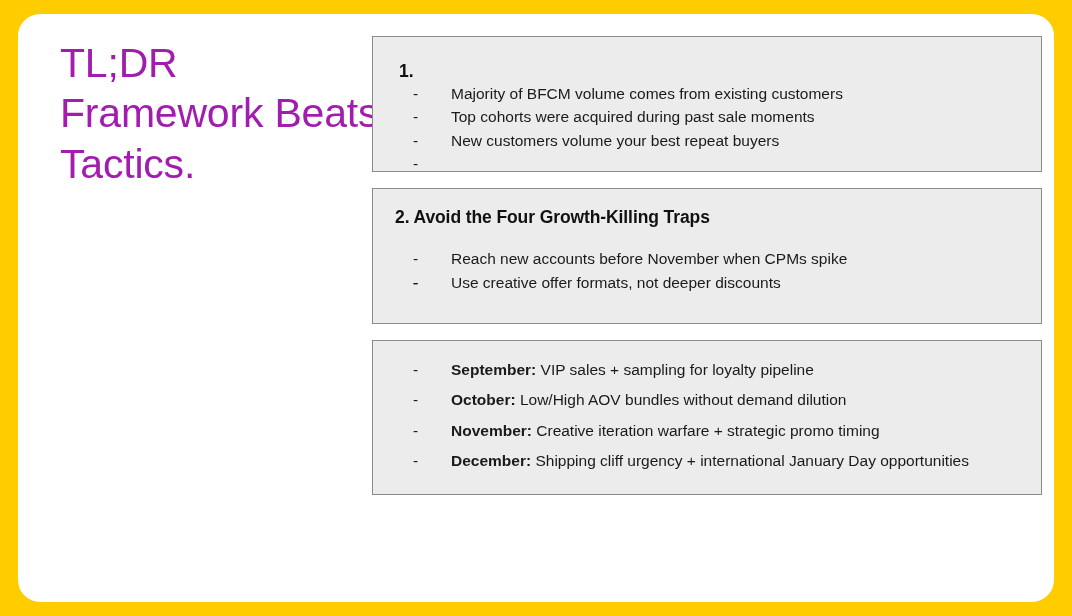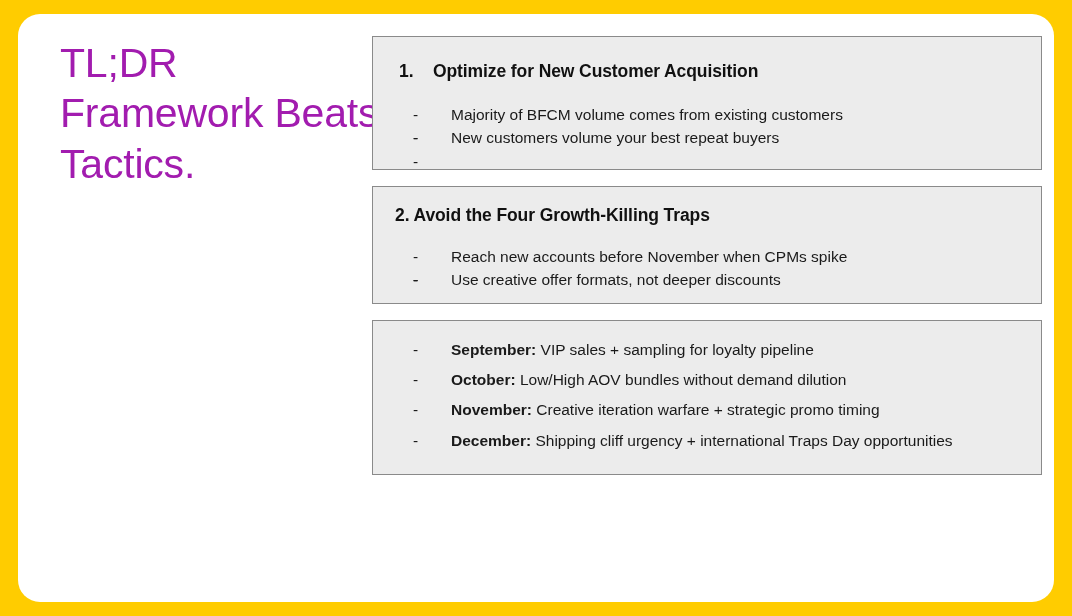--- a/index.html
+++ b/index.html
@@ -41,21 +41,21 @@
     width: 670px;
   }
   .card {
     background: #ececec;
     border: 1px solid #8a8a8a;
     box-sizing: border-box;
     margin-bottom: 16px;
     padding: 16px 18px 14px 18px;
   }
   .card-1 { padding-top: 24px; padding-bottom: 18px; }
-  .card-2 { padding-top: 18px; padding-bottom: 10px; }
+  .card-2 { padding-top: 18px; padding-bottom: 28px; }
   .card-3 { padding-top: 18px; padding-bottom: 14px; }
   .card-heading {
     font-size: 17.5px;
     font-weight: bold;
     color: #111111;
     margin: 0 0 12px 0;
     letter-spacing: -0.1px;
   }
   .card-1 .card-heading {
     padding-left: 42px;
@@ -105,29 +105,29 @@
 
 <div class="slide">
 
   <div class="title">TL;DR Framework Beats Tactics.</div>
 
   <div class="cards">
 
     <div class="card card-1">
       <div class="card-heading">
         <span class="num">1.</span>
-        <span>Optimize for New Customer Acquisition</span>
       </div>
       <ul class="bullets">
         <li>
           <span class="dash">-</span>
           <span>Majority of BFCM volume comes from existing customers</span>
         </li>
         <li>
           <span class="dash">-</span>
+          <span>Top cohorts were acquired during past sale moments</span>
         </li>
         <li>
           <span class="dash">-</span>
           <span>New customers volume your best repeat buyers</span>
         </li>
         <li>
           <span class="dash">-</span>
         </li>
       </ul>
     </div>
@@ -161,20 +161,20 @@
         <li>
           <span class="dash">-</span>
           <b>October:</b><span> Low/High AOV bundles without demand dilution</span>
         </li>
         <li>
           <span class="dash">-</span>
           <b>November:</b><span> Creative iteration warfare + strategic promo timing</span>
         </li>
         <li>
           <span class="dash">-</span>
-          <b>December:</b><span> Shipping cliff urgency + international Traps Day opportunities</span>
+          <b>December:</b><span> Shipping cliff urgency + international January Day opportunities</span>
         </li>
 
       </ul>
     </div>
 
   </div>
 </div>
 
 </body></html>

